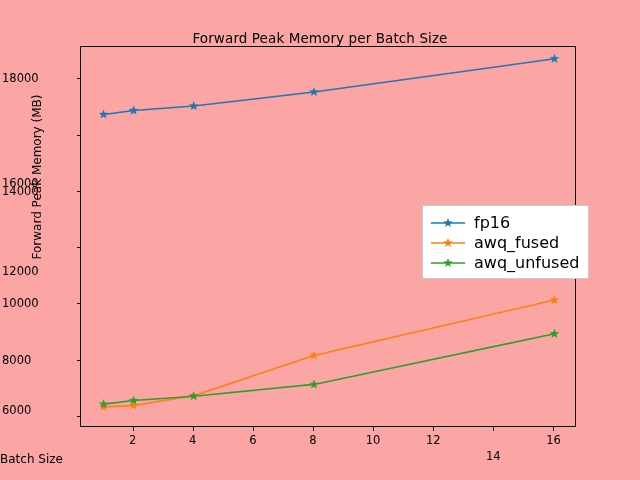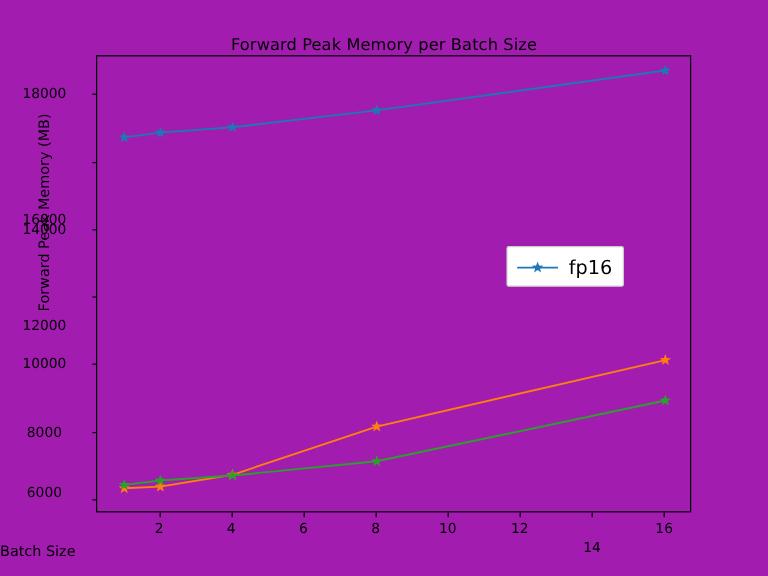--- a/index.html
+++ b/index.html
@@ -10,21 +10,21 @@
   body {
     width: 640px;
     height: 480px;
     font-family: "DejaVu Sans", sans-serif;
     overflow: hidden;
   }
   #figure {
     position: relative;
     width: 640px;
     height: 480px;
-    background: #a21caf;
+    background: #fca5a5;
   }
   #chart-title {
     position: absolute;
     left: 0;
     top: 30px;
     width: 640px;
     text-align: center;
     font-size: 13.5px;
     color: #000000;
     letter-spacing: 0.1px;
@@ -43,21 +43,21 @@
     position: absolute;
     left: 0;
     top: 0;
     width: 496px;
     height: 381px;
   }
   .tick-label-y {
     position: absolute;
     right: 0;
     width: 70px;
-    text-align: center;
+    text-align: left;
     font-size: 11.5px;
     color: #000000;
     transform: translateY(-50%);
   }
   .tick-label-x {
     position: absolute;
     top: 0;
     width: 40px;
     text-align: center;
     font-size: 11.5px;
@@ -196,15 +196,29 @@
   <div id="xlabel">Batch Size</div>
 
   <div id="legend">
       <div class="legend-row">
         <span class="legend-sample"><svg width="36" height="14" viewBox="0 0 36 14">
             <line x1="1" y1="7" x2="35" y2="7" stroke="#1f77b4" stroke-width="1.6"></line>
             <path d="M18.00,2.00 L19.23,5.30 L22.76,5.45 L20.00,7.65 L20.94,11.05 L18.00,9.10 L15.06,11.05 L16.00,7.65 L13.24,5.45 L16.77,5.30 Z" fill="#1f77b4"></path>
           </svg></span>
         <span class="legend-text">fp16</span>
       </div>
+      <div class="legend-row">
+        <span class="legend-sample"><svg width="36" height="14" viewBox="0 0 36 14">
+            <line x1="1" y1="7" x2="35" y2="7" stroke="#ff7f0e" stroke-width="1.6"></line>
+            <path d="M18.00,2.00 L19.23,5.30 L22.76,5.45 L20.00,7.65 L20.94,11.05 L18.00,9.10 L15.06,11.05 L16.00,7.65 L13.24,5.45 L16.77,5.30 Z" fill="#ff7f0e"></path>
+          </svg></span>
+        <span class="legend-text">awq_fused</span>
+      </div>
+      <div class="legend-row">
+        <span class="legend-sample"><svg width="36" height="14" viewBox="0 0 36 14">
+            <line x1="1" y1="7" x2="35" y2="7" stroke="#2ca02c" stroke-width="1.6"></line>
+            <path d="M18.00,2.00 L19.23,5.30 L22.76,5.45 L20.00,7.65 L20.94,11.05 L18.00,9.10 L15.06,11.05 L16.00,7.65 L13.24,5.45 L16.77,5.30 Z" fill="#2ca02c"></path>
+          </svg></span>
+        <span class="legend-text">awq_unfused</span>
+      </div>
     </div>
 
 </div>
 
 </body></html>

